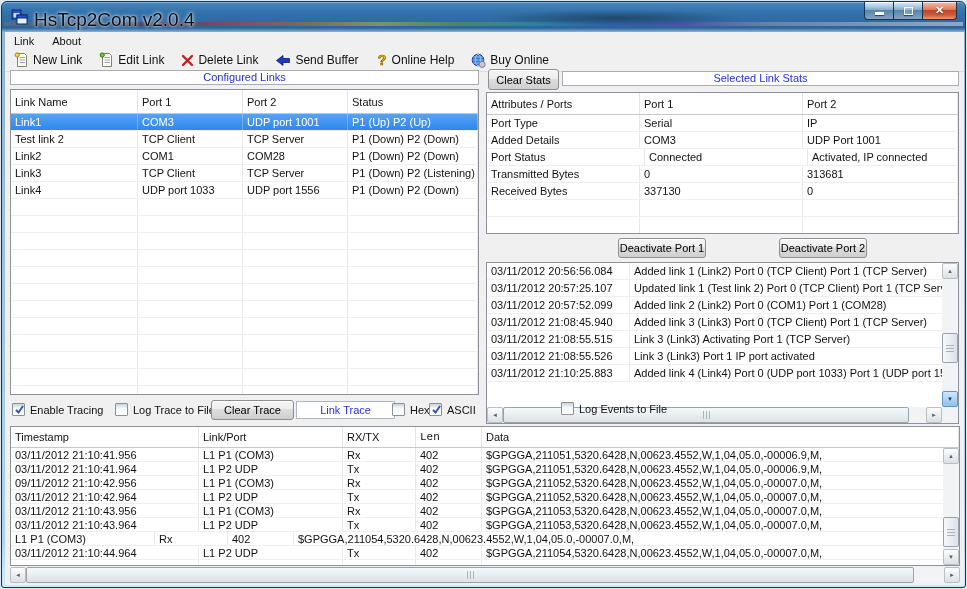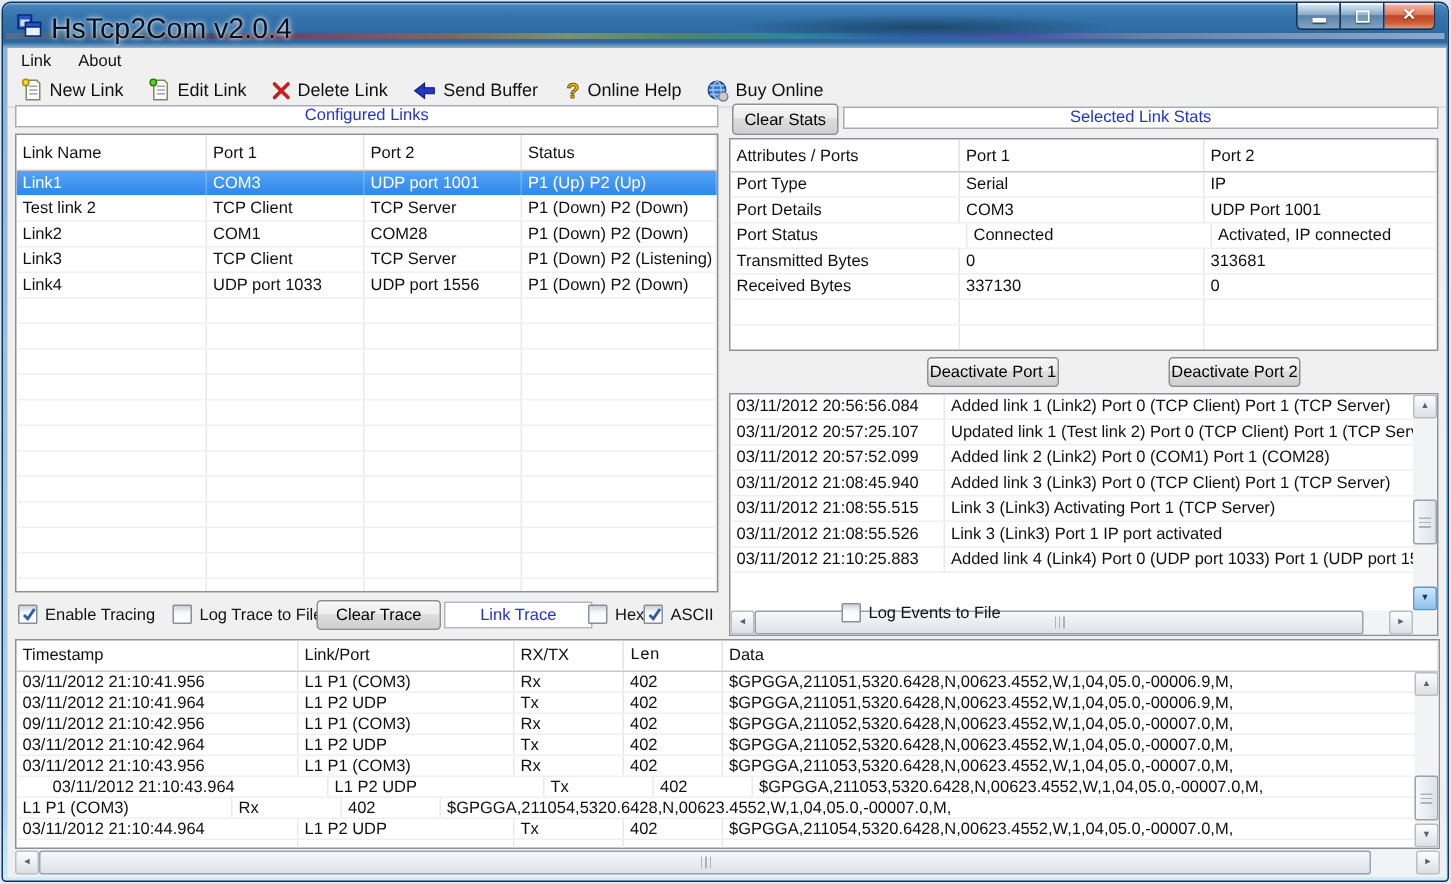--- a/index.html
+++ b/index.html
@@ -315,21 +315,21 @@
             <div class="tcell" style="flex: 1 1 0%;">Port 2</div>
           </div>
         </div>
       <div>
           <div class="trow drow" style="height: 17px;">
             <div class="tcell" style="width: 153px; flex-shrink: 0;">Port Type</div>
             <div class="tcell" style="width: 163px; flex-shrink: 0;">Serial</div>
             <div class="tcell" style="flex: 1 1 0%;">IP</div>
           </div>
           <div class="trow drow" style="height: 17px;">
-            <div class="tcell" style="width: 153px; flex-shrink: 0;">Port Details</div>
+            <div class="tcell" style="width: 153px; flex-shrink: 0;">Added Details</div>
             <div class="tcell" style="width: 163px; flex-shrink: 0;">COM3</div>
             <div class="tcell" style="flex: 1 1 0%;">UDP Port 1001</div>
           </div>
           <div class="trow drow" style="height: 17px;">
             <div class="tcell" style="width: 158px; flex-shrink: 0;">Port Status</div>
             <div class="tcell" style="width: 163px; flex-shrink: 0;">Connected</div>
             <div class="tcell" style="flex: 1 1 0%;">Activated, IP connected</div>
           </div>
           <div class="trow drow" style="height: 17px;">
             <div class="tcell" style="width: 153px; flex-shrink: 0;">Transmitted Bytes</div>
@@ -474,21 +474,21 @@
             <div class="tcell" style="width: 66px; flex-shrink: 0;">402</div>
             <div class="tcell" style="flex: 1 1 0%;">$GPGGA,211052,5320.6428,N,00623.4552,W,1,04,05.0,-00007.0,M,</div>
           </div>
           <div class="trow drow" style="height: 14px;">
             <div class="tcell" style="width: 188px; flex-shrink: 0;">03/11/2012 21:10:43.956</div>
             <div class="tcell" style="width: 144px; flex-shrink: 0;">L1 P1 (COM3)</div>
             <div class="tcell" style="width: 73px; flex-shrink: 0;">Rx</div>
             <div class="tcell" style="width: 66px; flex-shrink: 0;">402</div>
             <div class="tcell" style="flex: 1 1 0%;">$GPGGA,211053,5320.6428,N,00623.4552,W,1,04,05.0,-00007.0,M,</div>
           </div>
-          <div class="trow drow" style="height: 14px; padding-left: 20px;">
+          <div class="trow drow" style="height: 14px;">
             <div class="tcell" style="width: 188px; flex-shrink: 0;">03/11/2012 21:10:43.964</div>
             <div class="tcell" style="width: 144px; flex-shrink: 0;">L1 P2 UDP</div>
             <div class="tcell" style="width: 73px; flex-shrink: 0;">Tx</div>
             <div class="tcell" style="width: 66px; flex-shrink: 0;">402</div>
             <div class="tcell" style="flex: 1 1 0%;">$GPGGA,211053,5320.6428,N,00623.4552,W,1,04,05.0,-00007.0,M,</div>
           </div>
           <div class="trow drow" style="height: 14px;">
             <div class="tcell" style="width: 144px; flex-shrink: 0;">L1 P1 (COM3)</div>
             <div class="tcell" style="width: 73px; flex-shrink: 0;">Rx</div>
             <div class="tcell" style="width: 66px; flex-shrink: 0;">402</div>

